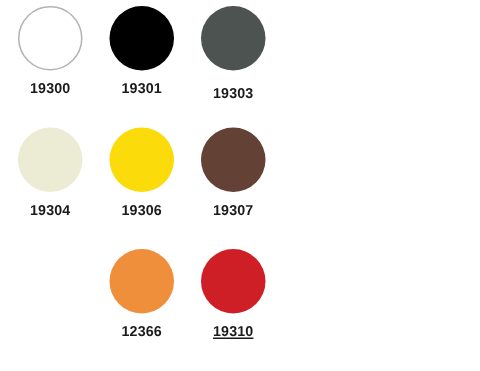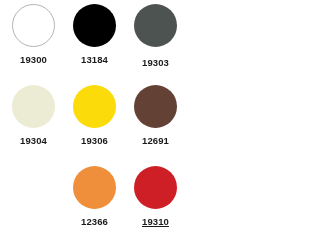--- a/index.html
+++ b/index.html
@@ -72,39 +72,39 @@
 <body>
 
 <div id="swatch-chart" style="background: rgb(255, 255, 255);">
     <div class="swatch-row">
       <div class="swatch-cell">
         <div class="swatch-circle outlined" style="background: rgb(255, 255, 255);"></div>
         <div class="swatch-label" style="color: rgb(26, 26, 26);">19300</div>
       </div>
       <div class="swatch-cell">
         <div class="swatch-circle" style="background: rgb(0, 0, 0);"></div>
-        <div class="swatch-label" style="color: rgb(26, 26, 26);">13184</div>
+        <div class="swatch-label" style="color: rgb(26, 26, 26);">19301</div>
       </div>
       <div class="swatch-cell">
         <div class="swatch-circle" style="background: rgb(77, 83, 80);"></div>
         <div class="swatch-label" style="color: rgb(26, 26, 26); margin-top: 11px;">19303</div>
       </div>
     </div>
     <div class="swatch-row">
       <div class="swatch-cell">
         <div class="swatch-circle" style="background: rgb(236, 235, 211);"></div>
         <div class="swatch-label" style="color: rgb(26, 26, 26);">19304</div>
       </div>
       <div class="swatch-cell">
         <div class="swatch-circle" style="background: rgb(251, 219, 9);"></div>
         <div class="swatch-label" style="color: rgb(26, 26, 26);">19306</div>
       </div>
       <div class="swatch-cell">
         <div class="swatch-circle" style="background: rgb(99, 65, 52);"></div>
-        <div class="swatch-label" style="color: rgb(26, 26, 26);">12691</div>
+        <div class="swatch-label" style="color: rgb(26, 26, 26);">19307</div>
       </div>
     </div>
     <div class="swatch-row offset-row">
       <div class="swatch-cell">
         <div class="swatch-circle" style="background: rgb(239, 143, 60);"></div>
         <div class="swatch-label" style="color: rgb(26, 26, 26);">12366</div>
       </div>
       <div class="swatch-cell">
         <div class="swatch-circle" style="background: rgb(206, 31, 38);"></div>
         <div class="swatch-label" style="color: rgb(26, 26, 26); text-decoration: underline;">19310</div>

